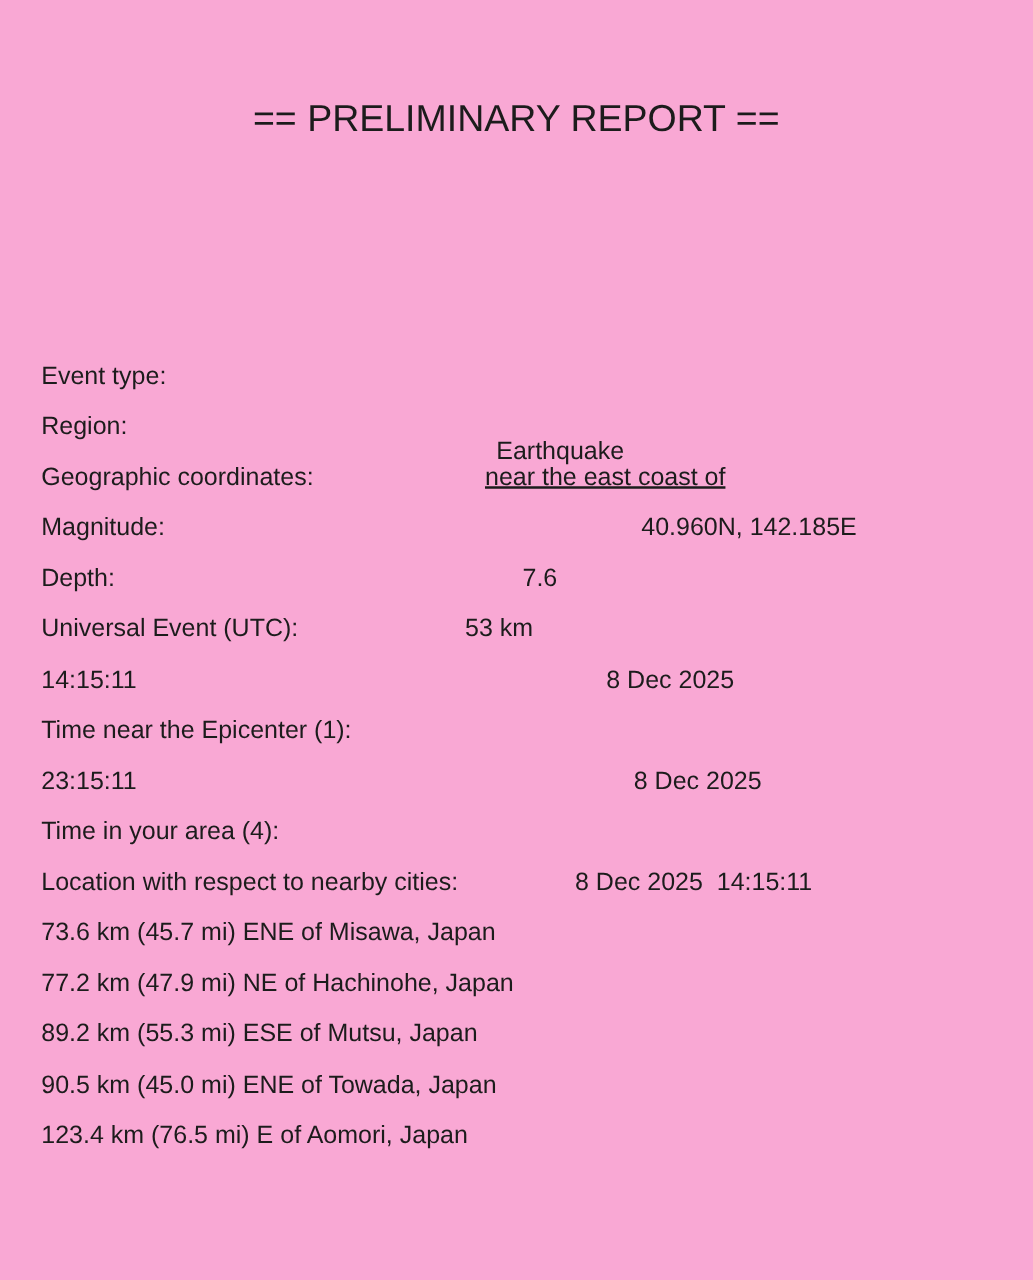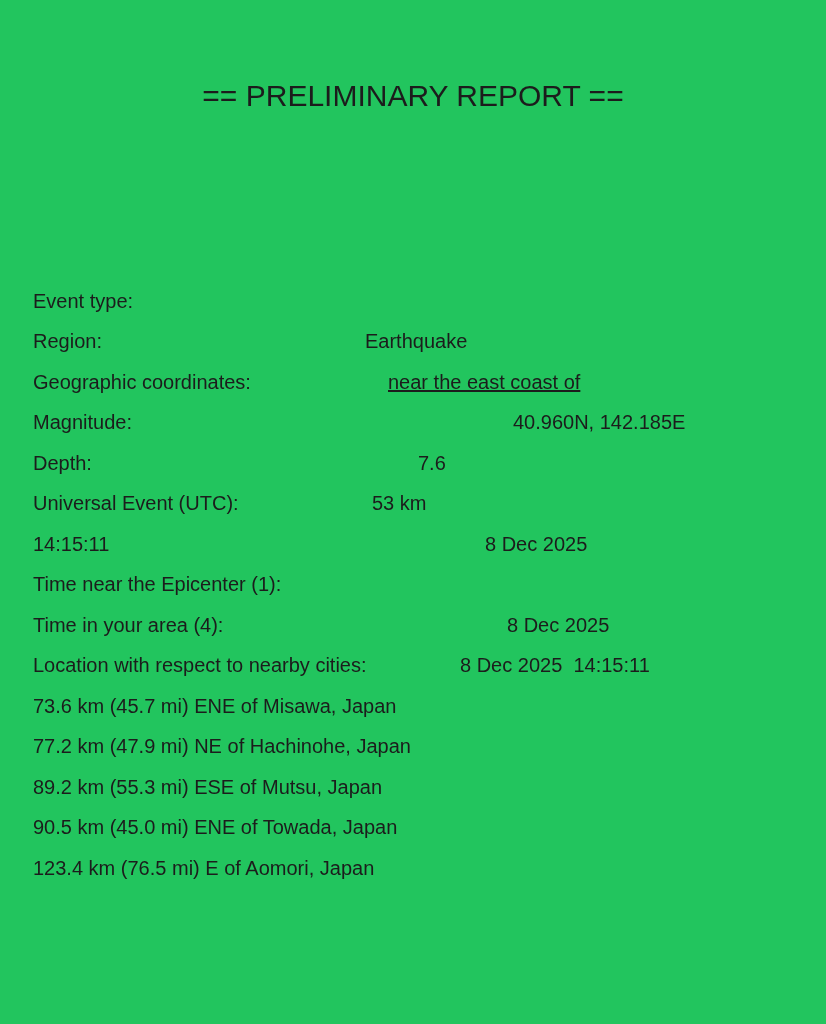--- a/index.html
+++ b/index.html
@@ -9,21 +9,21 @@
     width: 826px;
     height: 1024px;
     overflow: hidden;
     font-family: "Liberation Sans", sans-serif;
     color: #1c1c1c;
   }
   .page {
     position: relative;
     width: 826px;
     height: 1024px;
-    background: #22c55e;
+    background: #f9a8d4;
   }
   .report-title {
     position: absolute;
     top: 76px;
     left: 0;
     width: 826px;
     text-align: center;
     font-size: 30px;
     line-height: 40px;
     font-weight: 400;
@@ -45,21 +45,21 @@
   }
   .row .label {
     position: absolute;
     left: 0;
     white-space: pre;
   }
   .row .value {
     position: absolute;
     white-space: pre;
   }
-  .v-event    { left: 332px; }
+  .v-event    { left: 364px; margin-top: 20px; }
   .v-region   { left: 355px; text-decoration: underline; }
   .v-coords   { left: 480px; }
   .v-mag      { left: 385px; }
   .v-depth    { left: 339px; }
   .v-utc      { left: 452px; }
   .v-epi      { left: 474px; }
   .v-local    { left: 427px; }
   .spacer { height: 40.5px; }
 </style>
 </head>
@@ -101,20 +101,23 @@
       <span class="value v-utc">8 Dec 2025</span>
     </div>
     <div class="row">
       <span class="label">14:15:11</span>
     </div>
 
     <div class="row">
       <span class="label">Time near the Epicenter (1):</span>
       <span class="value v-epi">8 Dec 2025</span>
     </div>
+    <div class="row">
+      <span class="label">23:15:11</span>
+    </div>
 
     <div class="row">
       <span class="label">Time in your area (4):</span>
       <span class="value v-local">8 Dec 2025  14:15:11</span>
     </div>
 
     <div class="spacer"></div>
 
     <div class="row">Location with respect to nearby cities:</div>
     <div class="row">73.6 km (45.7 mi) ENE of Misawa, Japan</div>

